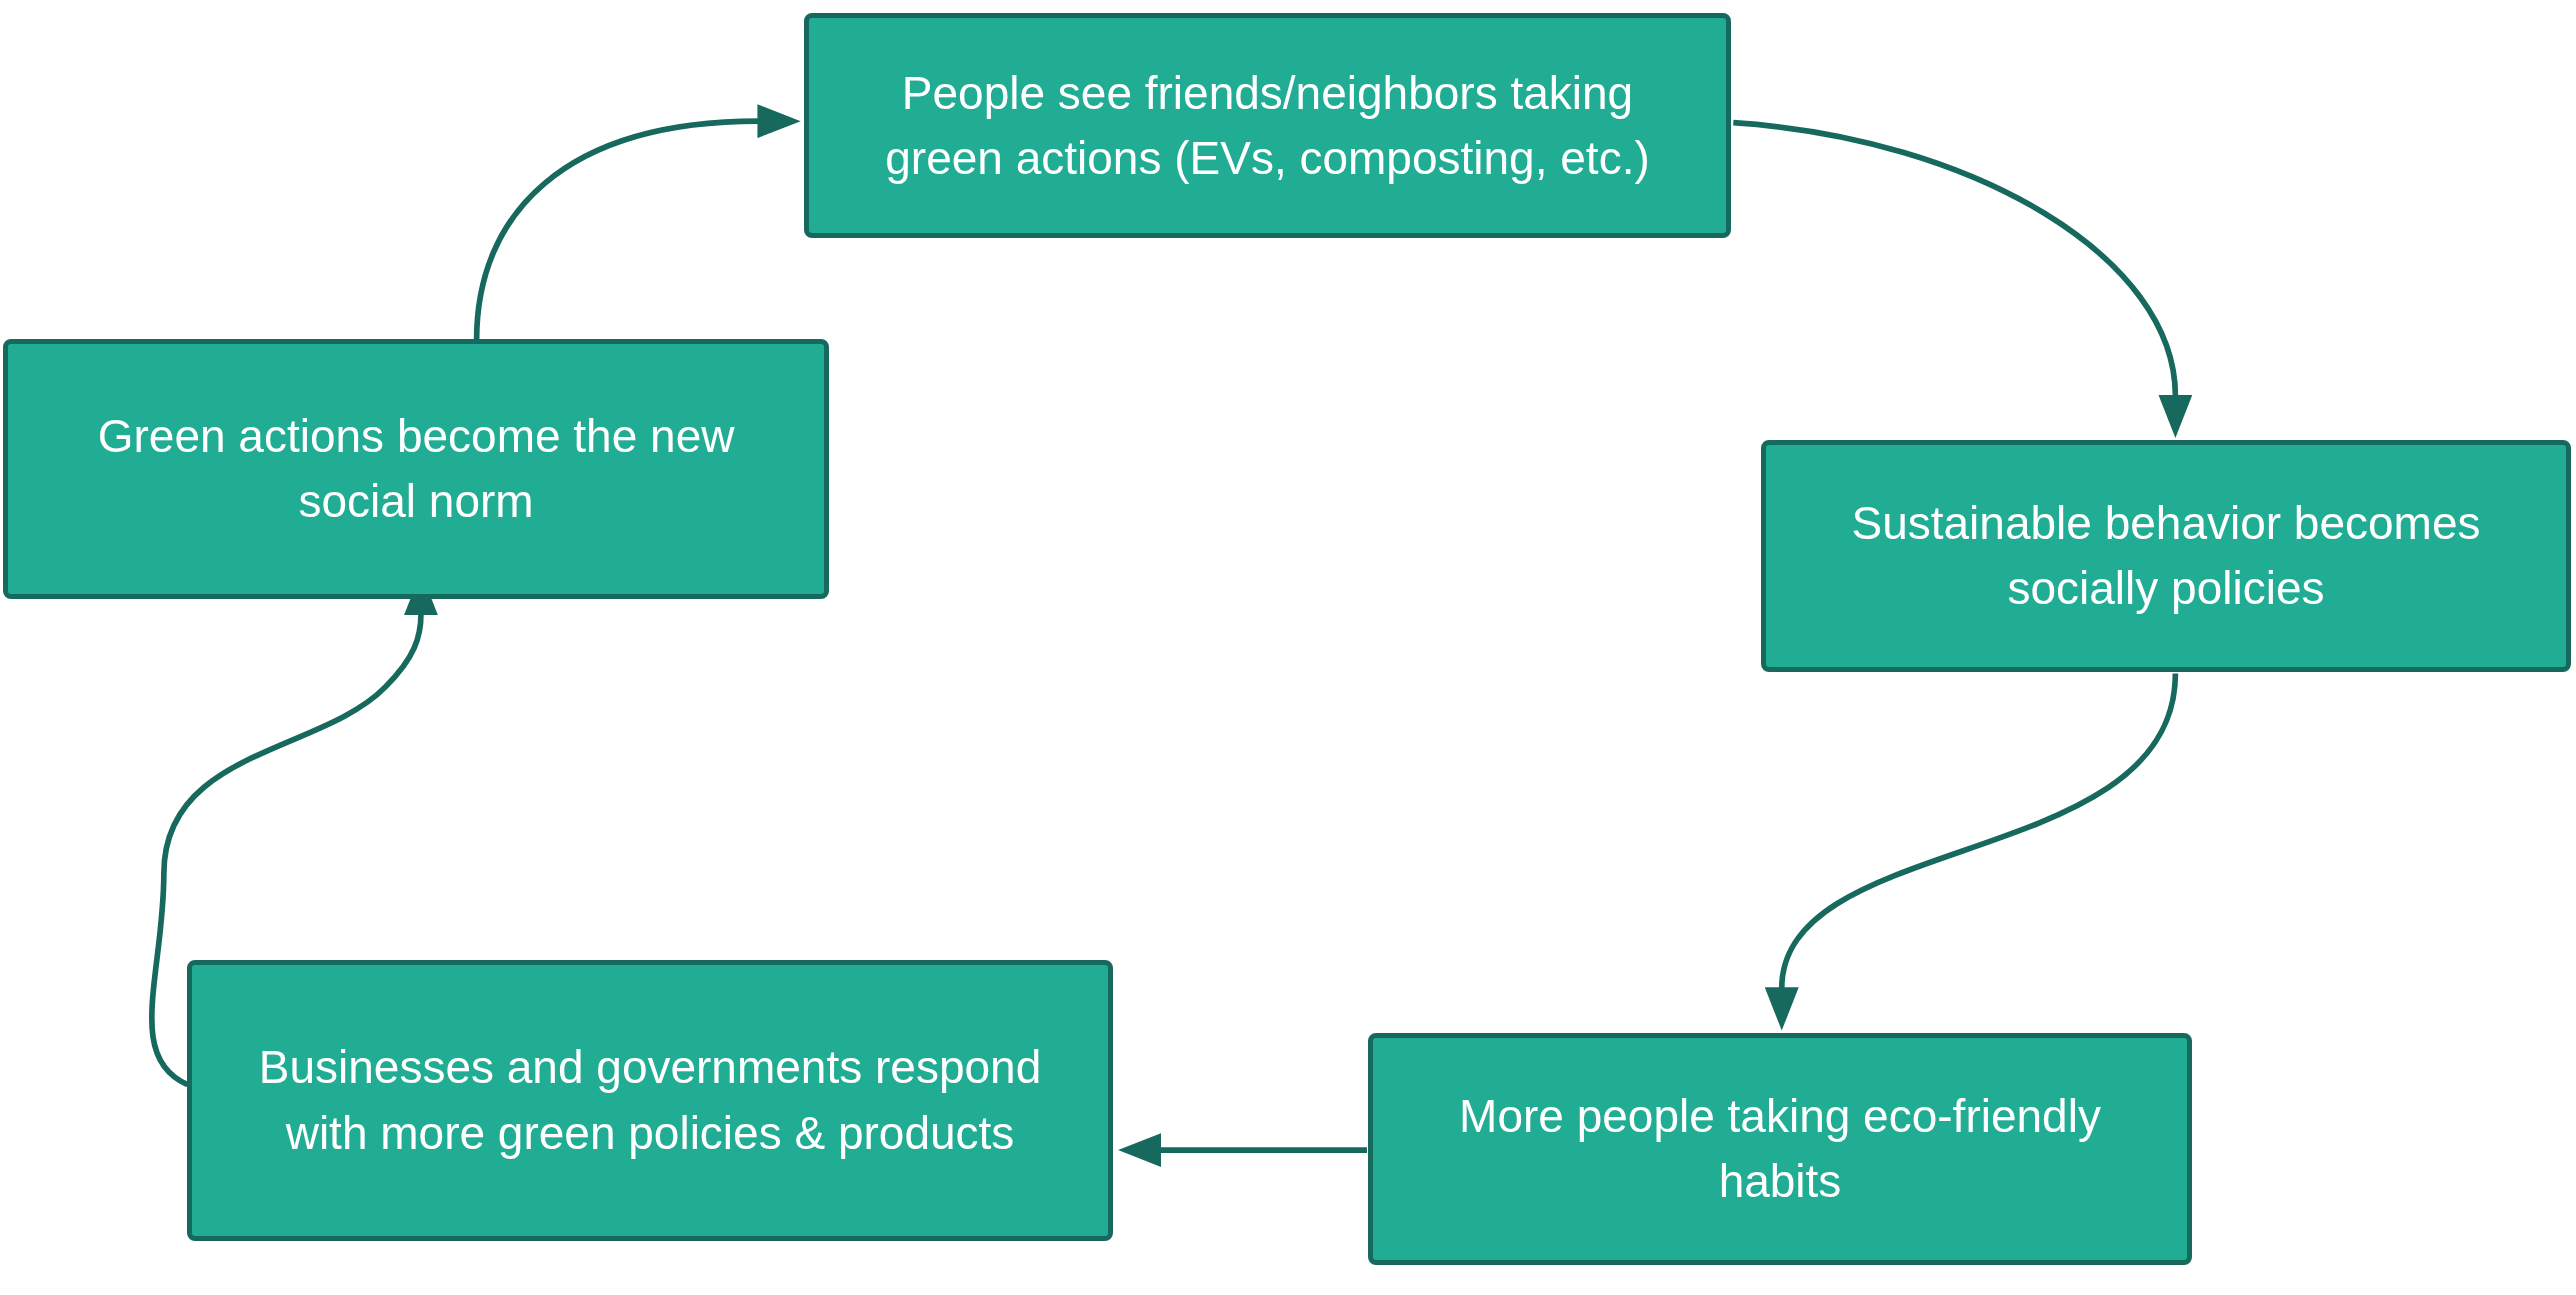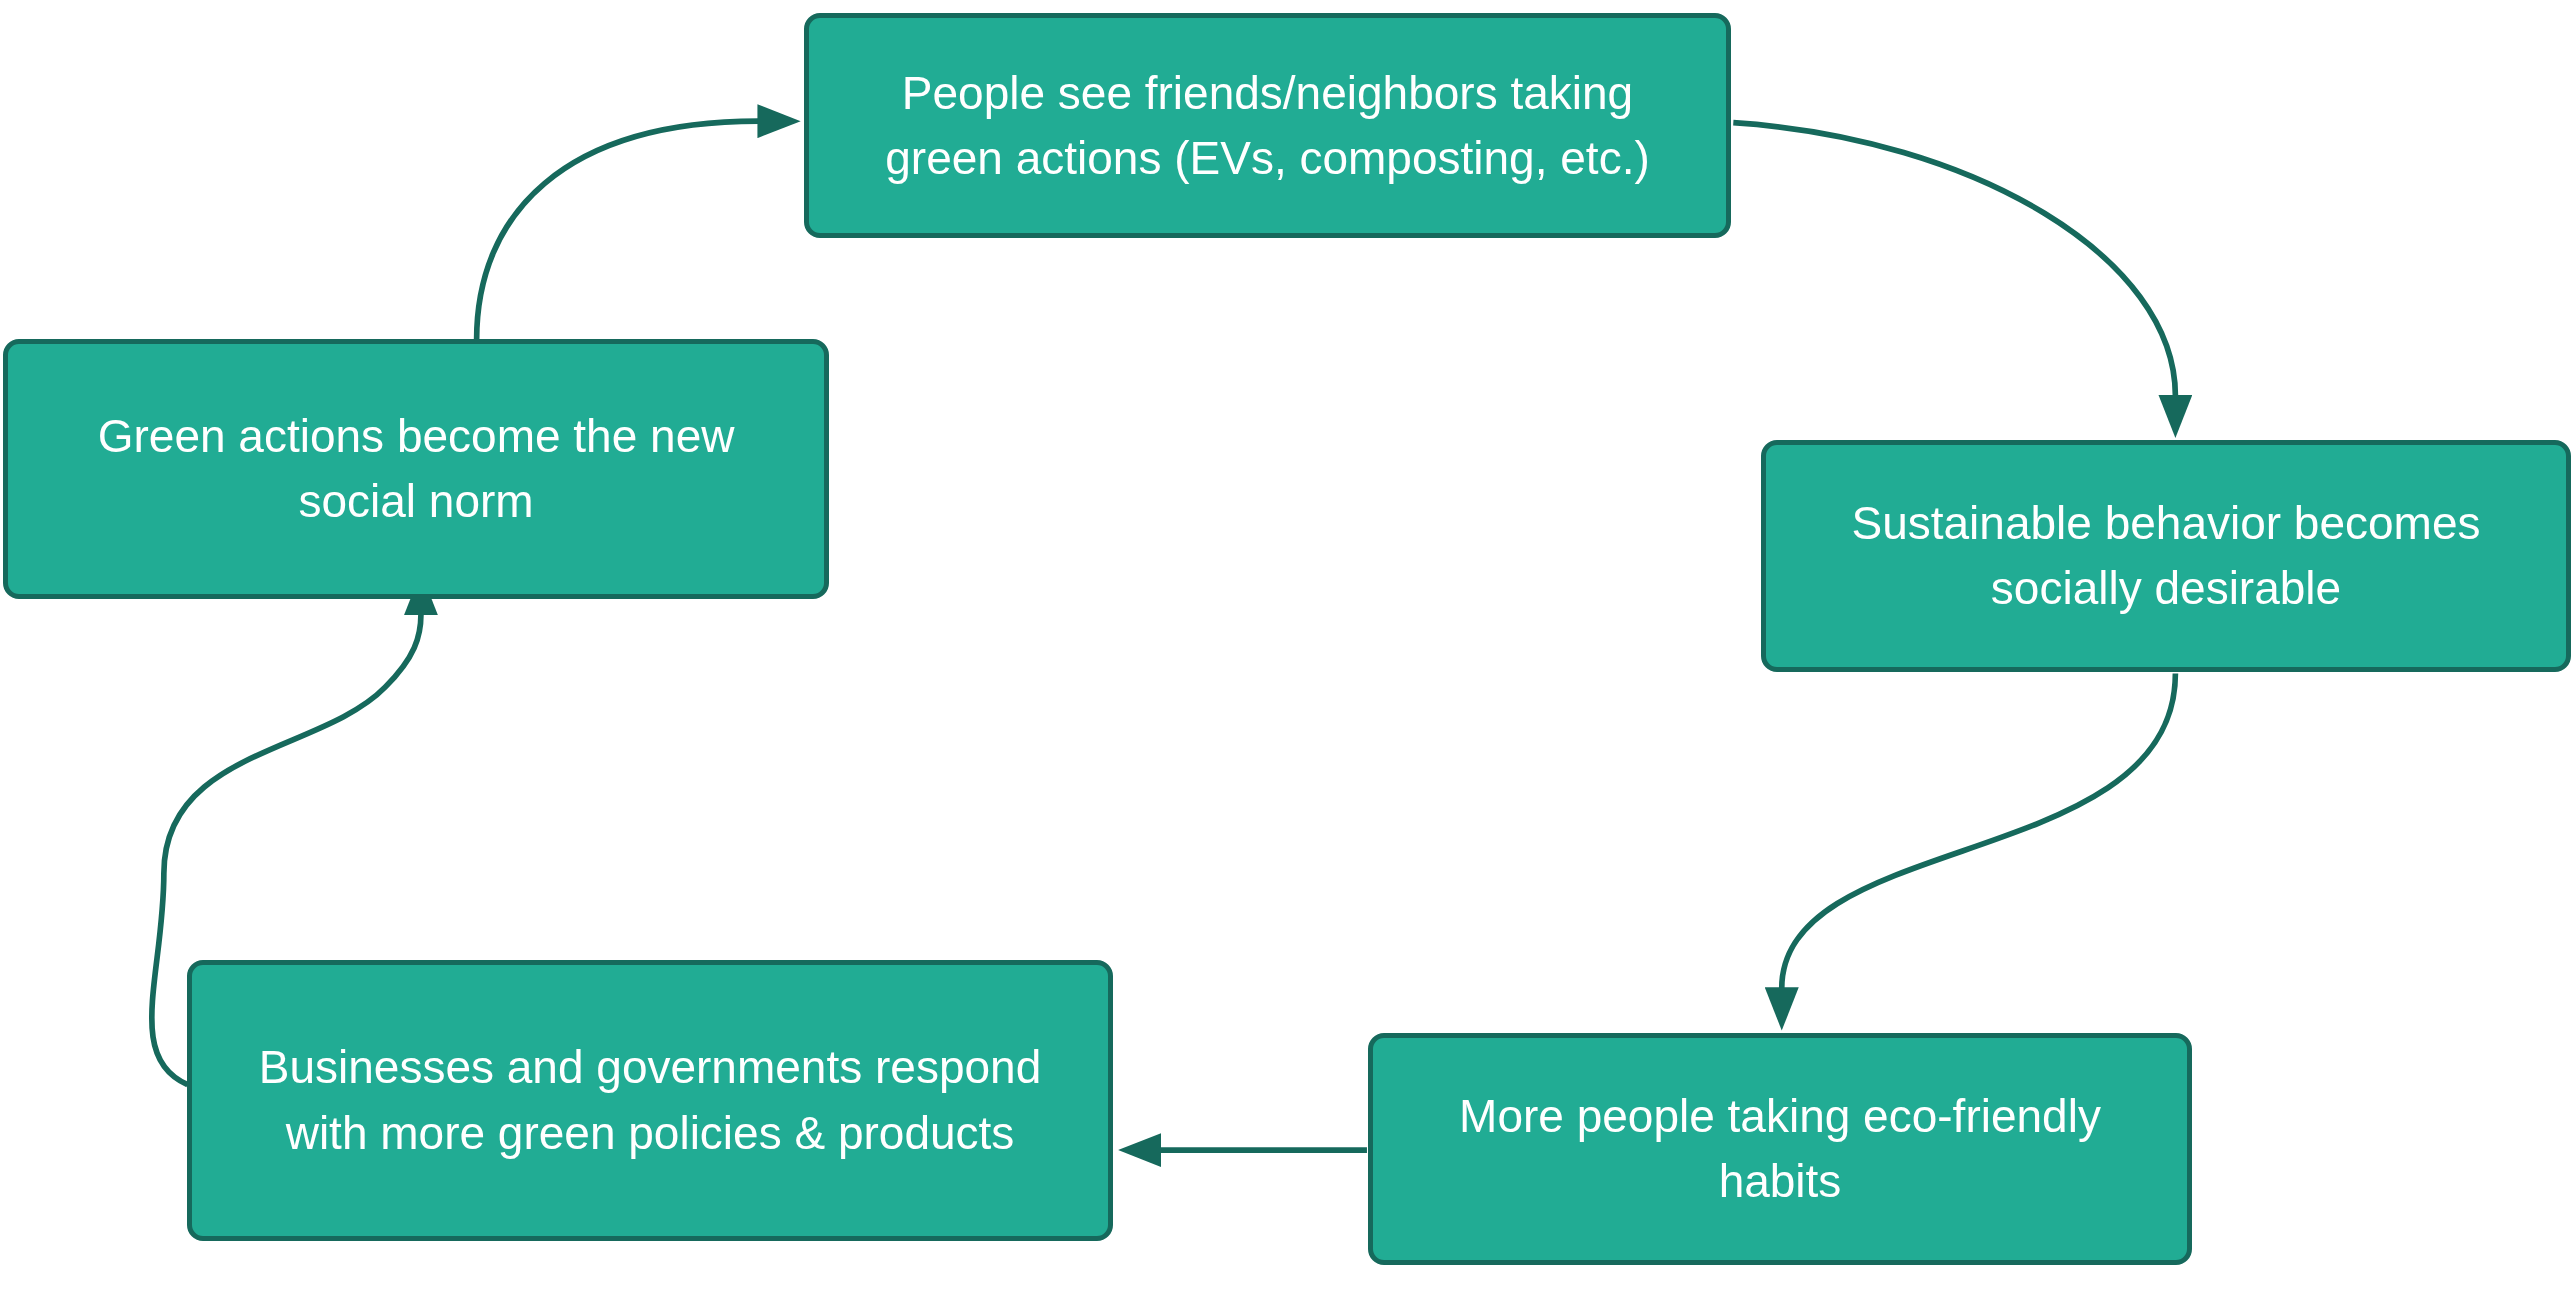--- a/index.html
+++ b/index.html
@@ -21,21 +21,21 @@
     top: 0;
     width: 2584px;
     height: 1296px;
     pointer-events: none;
   }
   .node {
     position: absolute;
     box-sizing: border-box;
     background: #21AC94;
     border: 5.7px solid #16695C;
-    border-radius: 16px;
+    border-radius: 8px;
     color: #ffffff;
     display: flex;
     align-items: center;
     justify-content: center;
     text-align: center;
     font-size: 46px;
     line-height: 1.42;
     padding: 0 28px;
   }
   .node span {
@@ -65,21 +65,21 @@
       <path d="M 2653 2232 L 2252 2232" marker-end="url(#arrowhead)"></path>
       <path d="M 364 2105 C 242 2052, 318 1888, 318 1695 C 318 1455, 625 1460, 748 1333 C 805 1276, 817 1235, 817 1192" marker-end="url(#arrowhead)"></path>
     </g>
   </svg>
 
   <div class="node" id="node-see-green-actions">
     <span>People see friends/neighbors taking green actions (EVs, composting, etc.)</span>
   </div>
 
   <div class="node" id="node-socially-desirable">
-    <span>Sustainable behavior becomes socially desirable</span>
+    <span>Sustainable behavior becomes socially policies</span>
   </div>
 
   <div class="node" id="node-adopt-habits">
     <span>More people taking eco-friendly habits</span>
   </div>
 
   <div class="node" id="node-biz-gov-respond">
     <span>Businesses and governments respond with more green policies &amp; products</span>
   </div>
 

